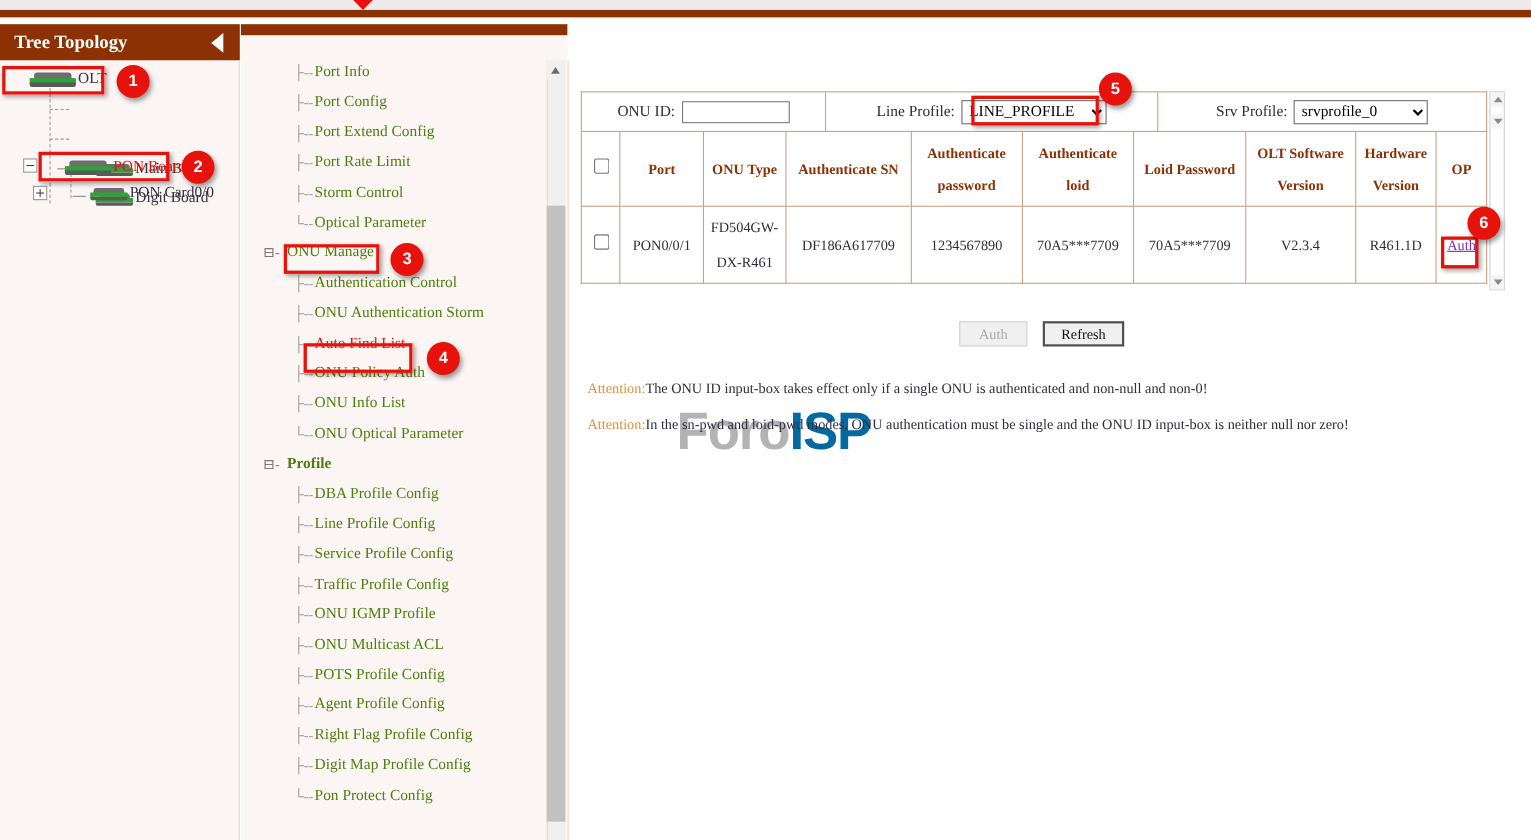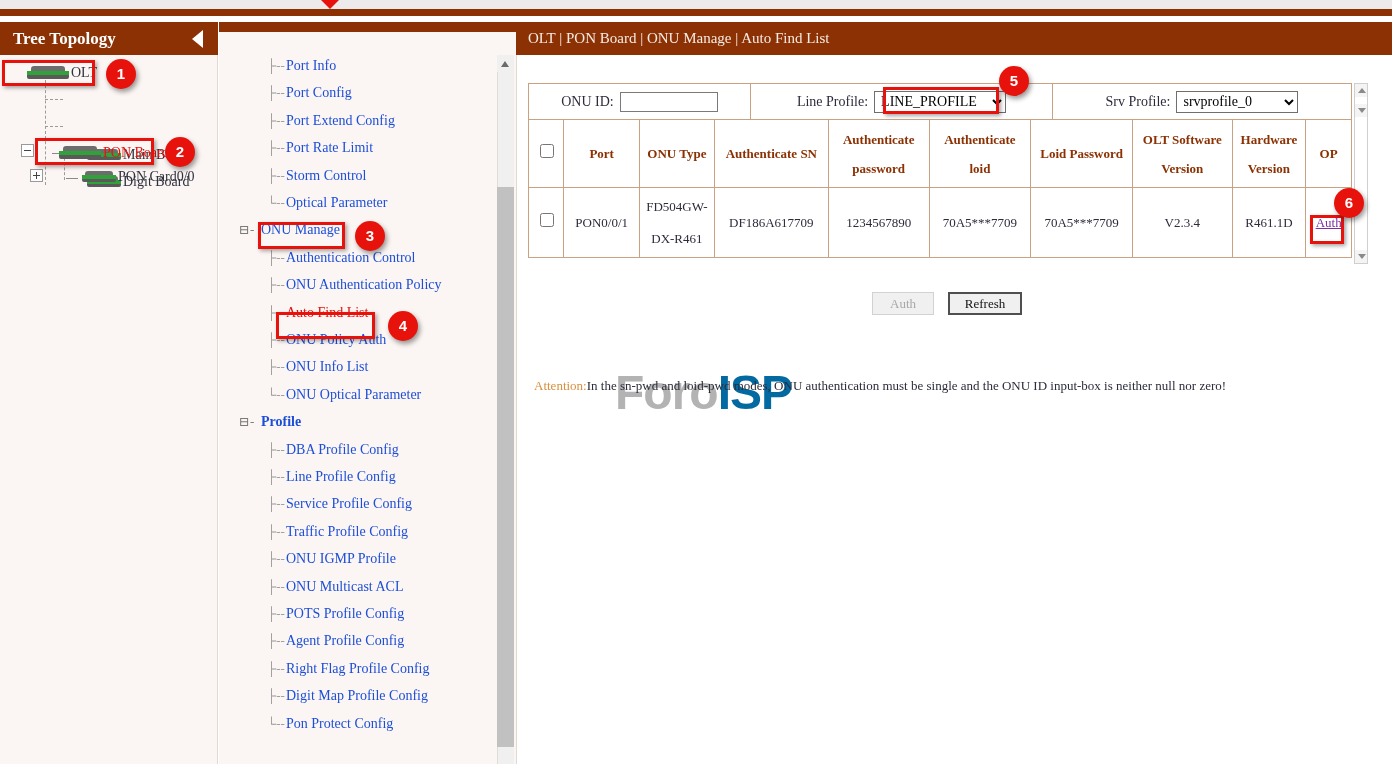--- a/index.html
+++ b/index.html
@@ -91,21 +91,21 @@
   .mid-scroll-up {
     position:absolute; left:497px; top:55px; width:17px; height:17px;
     background:#f0f0f0; cursor:pointer;
   }
   .mid-scroll-up::after {
     content:""; position:absolute; left:4px; top:6px; width:0; height:0;
     border-left:4px solid transparent; border-right:4px solid transparent;
     border-bottom:6px solid #6b6b6b;
   }
   .menu-item {
-    position:absolute; font-size:14px; color:#1d4ed8; white-space:nowrap; cursor:pointer;
+    position:absolute; font-size:14px; color:#4d7c0f; white-space:nowrap; cursor:pointer;
   }
   .menu-item.red { color:#e8120c; }
   .menu-dashes {
     position:absolute; font-size:13px; color:#9b9b9b; letter-spacing:0px;
   }
 
   
   .content {
     position:absolute; left:516px; top:22px; width:876px; height:742px; background:#ffffff;
   }
@@ -276,21 +276,21 @@
       <div class="menu-item" style="left: 286px; top: 140.2px;">Port Rate Limit</div>
       <div class="menu-dashes" style="left: 267px; top: 167.6px;">├--</div>
       <div class="menu-item" style="left: 286px; top: 167.6px;">Storm Control</div>
       <div class="menu-dashes" style="left: 267px; top: 195px;">└--</div>
       <div class="menu-item" style="left: 286px; top: 195px;">Optical Parameter</div>
       <div class="menu-dashes" style="left: 239px; color: rgb(122, 122, 122); top: 222.4px;">⊟-</div>
       <div class="menu-item" style="left: 261px; top: 222.4px;">ONU Manage</div>
       <div class="menu-dashes" style="left: 267px; top: 249.8px;">├--</div>
       <div class="menu-item" style="left: 286px; top: 249.8px;">Authentication Control</div>
       <div class="menu-dashes" style="left: 267px; top: 277.2px;">├--</div>
-      <div class="menu-item" style="left: 286px; top: 277.2px;">ONU Authentication Policy</div>
+      <div class="menu-item" style="left: 286px; top: 277.2px;">ONU Authentication Storm</div>
       <div class="menu-dashes" style="left: 267px; top: 304.6px;">├--</div>
       <div class="menu-item red" style="left: 286px; top: 304.6px;">Auto Find List</div>
       <div class="menu-dashes" style="left: 267px; top: 332px;">├--</div>
       <div class="menu-item" style="left: 286px; top: 332px;">ONU Policy Auth</div>
       <div class="menu-dashes" style="left: 267px; top: 359.4px;">├--</div>
       <div class="menu-item" style="left: 286px; top: 359.4px;">ONU Info List</div>
       <div class="menu-dashes" style="left: 267px; top: 386.8px;">└--</div>
       <div class="menu-item" style="left: 286px; top: 386.8px;">ONU Optical Parameter</div>
       <div class="menu-dashes" style="left: 239px; color: rgb(122, 122, 122); top: 414.2px;">⊟-</div>
       <div class="menu-item" style="left: 261px; top: 414.2px; font-weight: bold;">Profile</div>
@@ -316,23 +316,20 @@
       <div class="menu-item" style="left: 286px; top: 688.2px;">Digit Map Profile Config</div>
       <div class="menu-dashes" style="left: 267px; top: 715.6px;">└--</div>
       <div class="menu-item" style="left: 286px; top: 715.6px;">Pon Protect Config</div>
     </div>
 
   <div class="mid-scroll-track"></div>
   <div class="mid-scroll-thumb"></div>
   <div class="mid-scroll-up"></div>
 
   <div class="content"></div>
-  <div class="crumb-bar">
-    <span>OLT | PON Board | ONU Manage | Auto Find List</span>
-  </div>
   <div class="content-body"></div>
 
   <div class="watermark">
     <span class="foro">Foro</span><span class="isp">ISP</span>
   </div>
 
   <div class="frame">
 
     <div class="filterbar">
       <div class="fcell c1">
@@ -423,20 +420,23 @@
           <i class="tri-dn"></i>
         </div>
     </div>
   </div>
 
   <div class="btnrow">
     <button class="btn auth">Auth</button>
     <button class="btn refresh">Refresh</button>
   </div>
 
+  <div class="attn attn1">
+    <span class="tag">Attention:</span><span>The ONU ID input-box takes effect only if a single ONU is authenticated and non-null and non-0!</span>
+  </div>
   <div class="attn attn2">
     <span class="tag">Attention:</span><span>In the sn-pwd and loid-pwd modes, ONU authentication must be single and the ONU ID input-box is neither null nor zero!</span>
   </div>
 
   <div class="hl" style="left:2px;  top:60px;  width:93px;  height:26px;"></div>
   <div class="badge" style="left:106px; top:59px;">1</div>
 
   <div class="hl" style="left:35px; top:138px; width:119px; height:27px;"></div>
   <div class="badge" style="left:165px; top:137px;">2</div>
 

